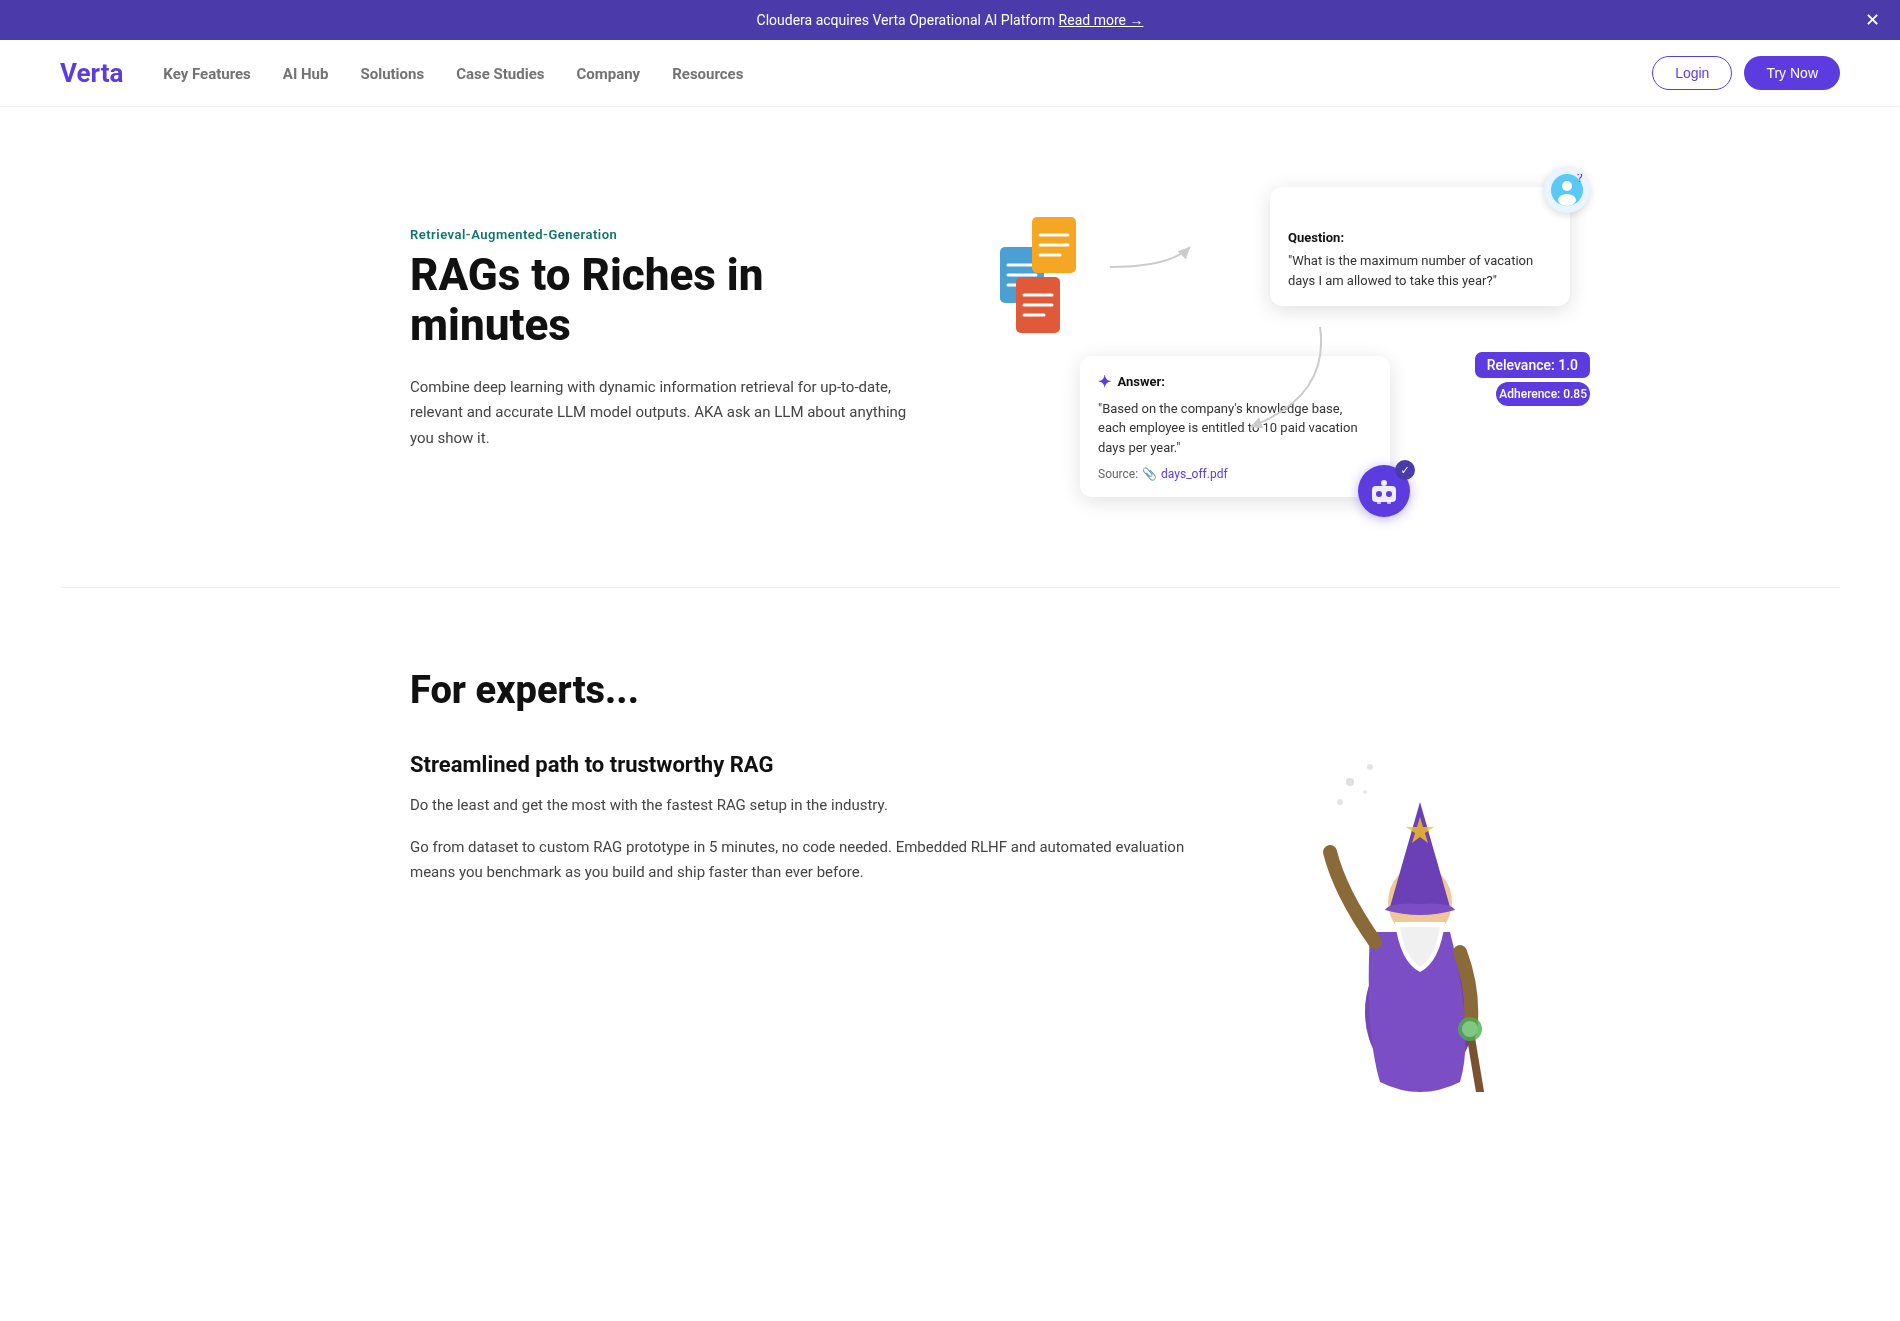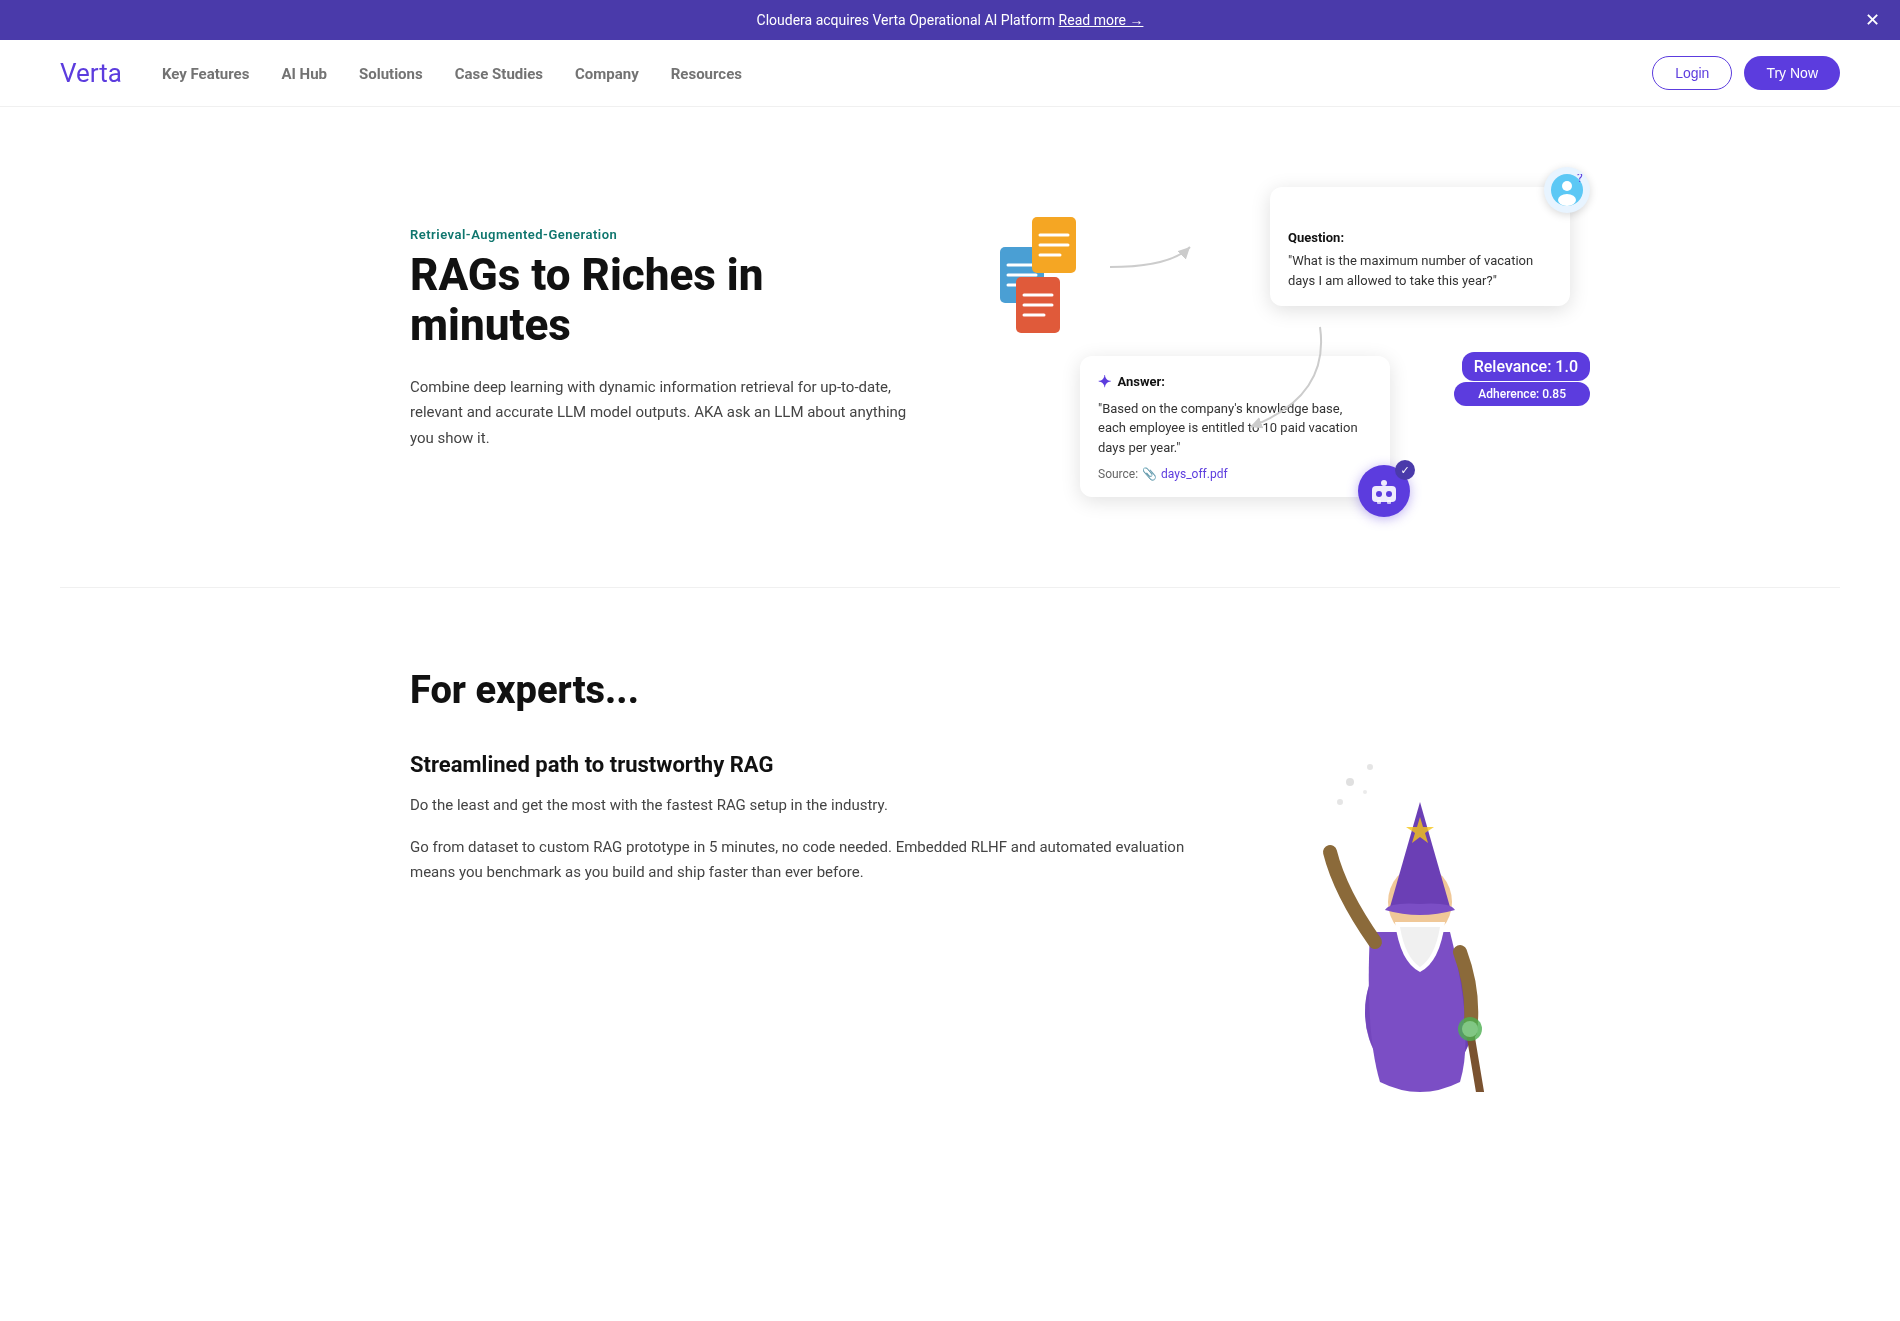--- a/index.html
+++ b/index.html
@@ -29,21 +29,21 @@
 
     
     nav {
       display: flex;
       align-items: center;
       padding: 16px 60px;
       border-bottom: 1px solid #f0f0f0;
     }
     .logo {
       font-size: 26px;
-      font-weight: 400;
+      font-weight: 700;
       color: #5c3cde;
       margin-right: 40px;
       text-decoration: none;
     }
     .nav-links {
       display: flex;
       gap: 32px;
       list-style: none;
       flex: 1;
     }
@@ -314,24 +314,24 @@
       <div style="position:absolute; right:-20px; top:-20px; width:46px; height:46px; border-radius:50%; background:#e8f4ff; display:flex; align-items:center; justify-content:center; box-shadow:0 2px 8px rgba(0,0,0,0.15);">
         <svg width="32" height="32" viewBox="0 0 32 32">
           <circle cx="16" cy="16" r="16" fill="#5cc8f5"></circle>
           <circle cx="16" cy="12" r="5" fill="white"></circle>
           <ellipse cx="16" cy="26" rx="9" ry="6" fill="white"></ellipse>
           <text x="26" y="8" font-size="12" fill="#5c3cde">?</text>
         </svg>
       </div>
     </div>
 
-    <div style="position:absolute; right:0; top:185px; background:#5c3cde; color:white; border-radius:12px; padding:5px 12px; font-size:16px; font-weight:500;">
+    <div style="position:absolute; right:0; top:185px; background:#5c3cde; color:white; border-radius:7px; padding:5px 12px; font-size:14px; font-weight:500;">
       <span>Relevance: 1.0</span>
     </div>
-    <div style="position:absolute; right:0; top:215px; background:#5c3cde; color:white; border-radius:16px; padding:5px 24px; font-size:12px; font-weight:500;">
+    <div style="position:absolute; right:0; top:215px; background:#5c3cde; color:white; border-radius:16px; padding:5px 3px; font-size:12px; font-weight:500;">
       <span>Adherence: 0.85</span>
     </div>
 
     <div class="answer-bubble" style="position:absolute; left:130px; bottom:30px; background:#fff; border-radius:12px; padding:16px 18px; box-shadow:0 4px 20px rgba(0,0,0,0.12); max-width:310px; font-size:13px;">
       <div class="answer-label" style="font-weight:700; color:#111; margin-bottom:8px; display:flex; align-items:center; gap:6px;">
         <span style="color:#5c3cde; font-size:16px;">✦</span>
         <span>Answer:</span>
       </div>
       <div class="answer-text" style="color:#333; font-size:13px; line-height:1.5; margin-bottom:10px;">"Based on the company's knowledge base, each employee is entitled to 10 paid vacation days per year."</div>
       <div class="answer-source" style="font-size:12px; color:#666; display:flex; align-items:center; gap:4px;">

